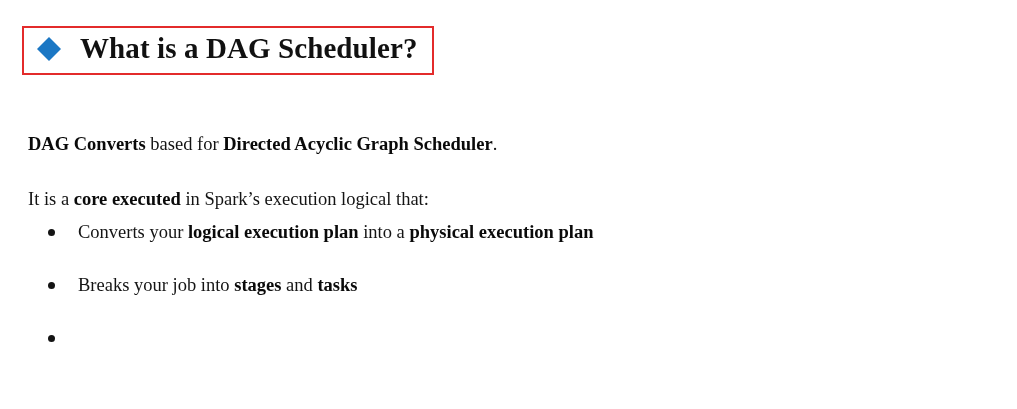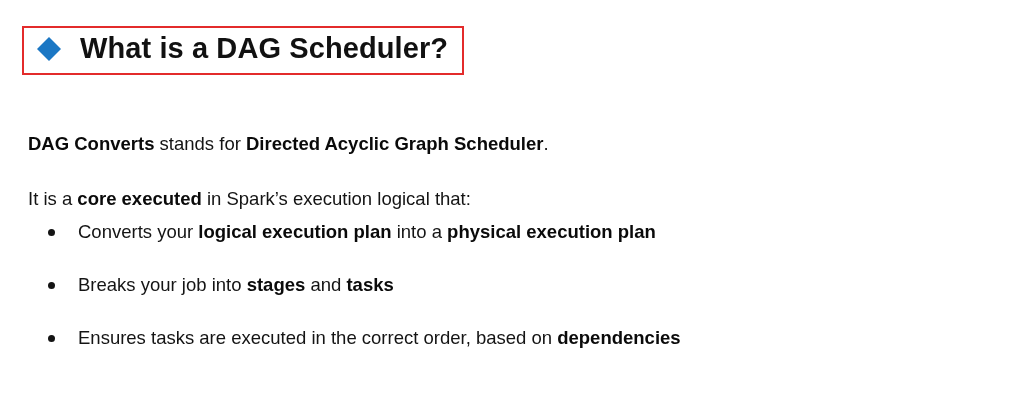--- a/index.html
+++ b/index.html
@@ -14,20 +14,21 @@
     color: #0d0d0d;
     overflow: hidden;
   }
 
   .page {
     position: relative;
     width: 1017px;
     height: 409px;
     box-sizing: border-box;
     padding: 3px;
+    font-family: Liberation Serif, serif;
   }
 
   
   .heading-wrap {
     position: absolute;
     left: 22px;
     top: 26px;
     border: 2px solid #e32b2b;
     box-sizing: border-box;
     padding: 5px 14px 8px 12px;
@@ -100,22 +101,22 @@
 
 <div class="page">
 
   <div class="heading-wrap" style="border-color: rgb(227, 43, 43);">
     <svg class="diamond-icon" viewBox="0 0 26 26">
       <polygon points="13,1 25,13 13,25 1,13" fill="#1b77c4"></polygon>
     </svg>
     <span class="heading-text">What is a DAG Scheduler?</span>
   </div>
 
-  <p class="para para-1"><b>DAG Converts</b><span> stands for </span><b>Directed Acyclic Graph Scheduler</b><span>.</span></p>
+  <p class="para para-1"><b>DAG Converts</b><span> based for </span><b>Directed Acyclic Graph Scheduler</b><span>.</span></p>
   <p class="para para-2"><span>It is a </span><b>core executed</b><span> in Spark’s execution logical that:</span></p>
 
   <ul class="bullets">
     <li class="bullet"><span class="dot"></span><span class="bullet-text"><span>Converts your </span><b>logical execution plan</b><span> into a </span><b>physical execution plan</b></span></li>
     <li class="bullet"><span class="dot"></span><span class="bullet-text"><span>Breaks your job into </span><b>stages</b><span> and </span><b>tasks</b></span></li>
-    <li class="bullet"><span class="dot"></span><span class="bullet-text"><span>Ensures tasks are executed in the correct order, based on </span><b>dependencies</b></span></li>
+    <li class="bullet"><span class="dot"></span></li>
   </ul>
 
 </div>
 
 </body></html>

